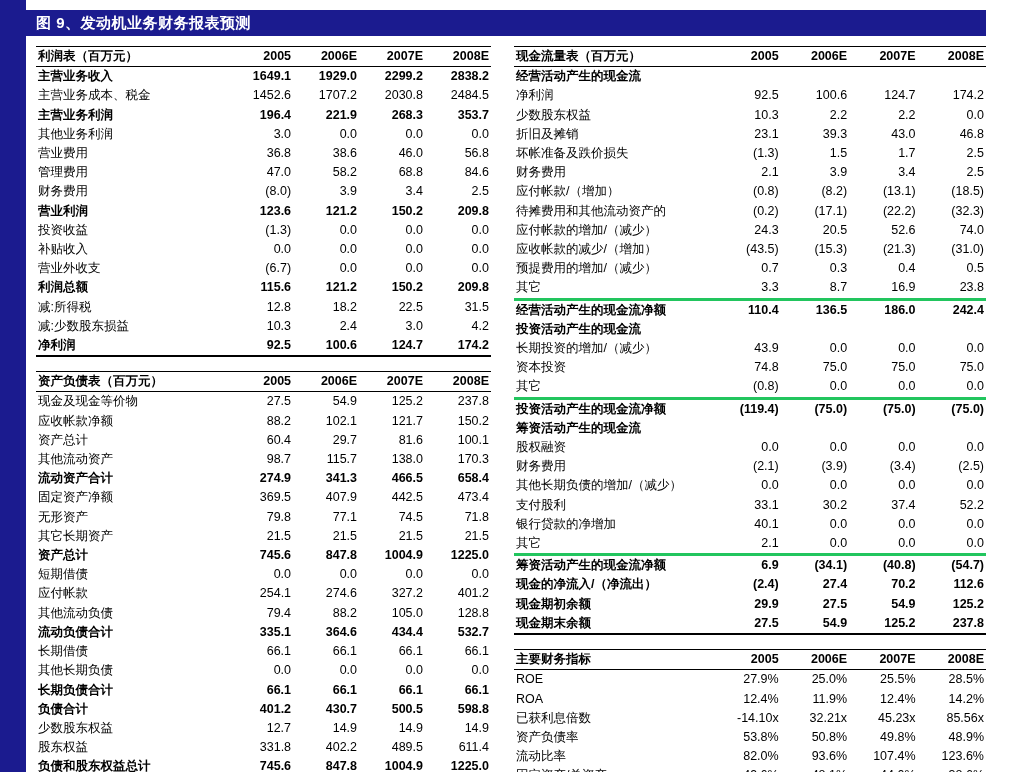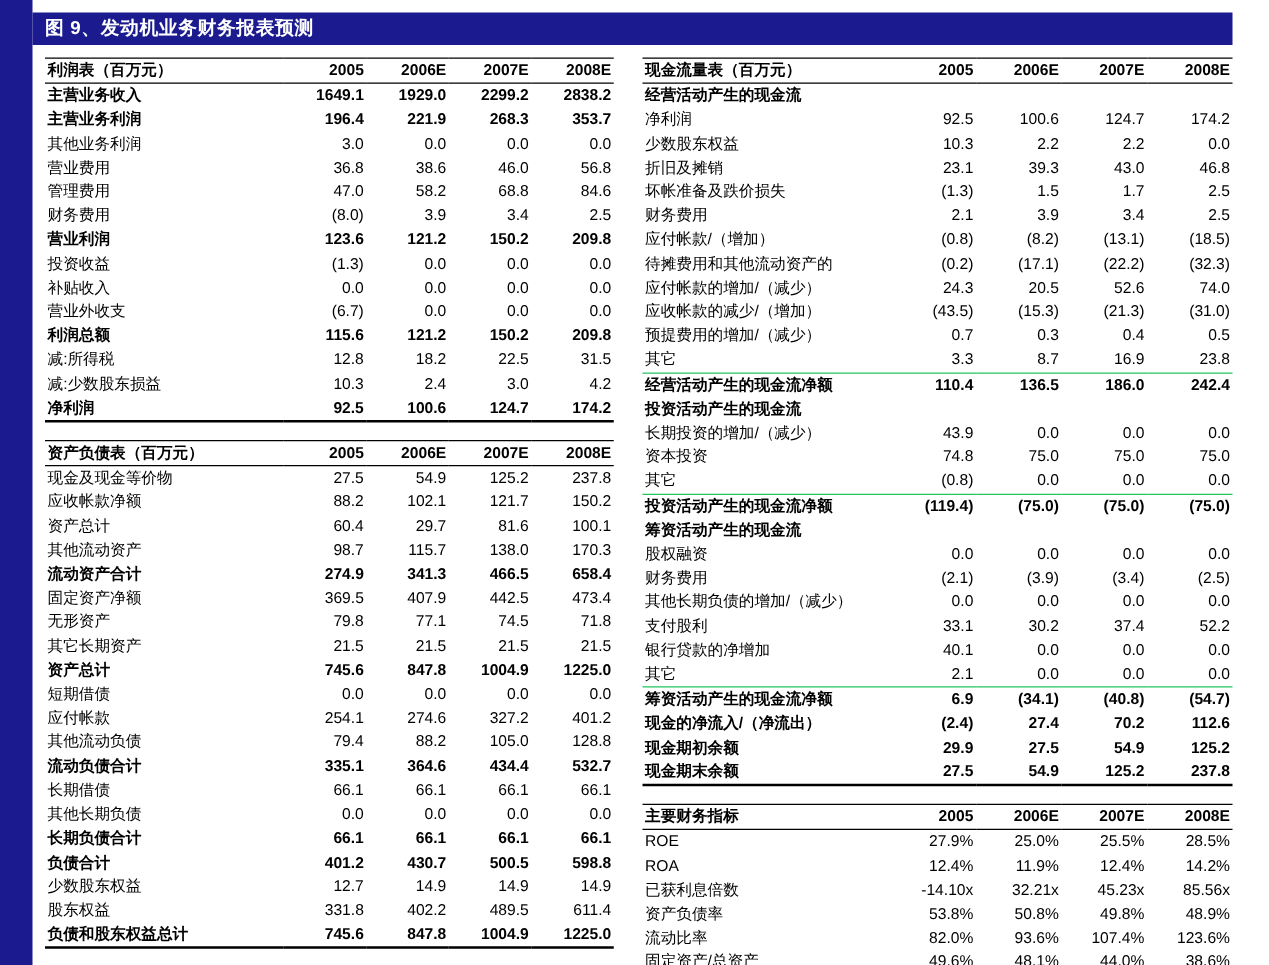--- a/index.html
+++ b/index.html
@@ -80,21 +80,21 @@
     text-align: right;
     font-weight: bold;
   }
   tr.head td {
     font-weight: bold;
     border-top: 1.5px solid #000;
     border-bottom: 1px solid #000;
   }
   tr.head td.label { font-weight: bold; }
   tr.bold td { font-weight: bold; }
-  tr.topline td { border-top: 1px solid #22c55e; }
+  tr.topline td { border-top: 3px solid #22c55e; }
   tr.dblbot td { border-bottom: 2.5px solid #000; }
   .spacer { height: 14px; }
   .w-lab { width: 42%; }
   .w-num { width: 14.5%; }
 </style>
 </head>
 <body>
 
 <div class="page">
 
@@ -115,20 +115,27 @@
             <td class="hdrnum w-num">2007E</td>
             <td class="hdrnum w-num">2008E</td>
           </tr>
           <tr class="bold">
             <td class="label">主营业务收入</td>
             <td class="num">1649.1</td>
             <td class="num">1929.0</td>
             <td class="num">2299.2</td>
             <td class="num">2838.2</td>
           </tr>
+          <tr>
+            <td class="label">主营业务成本、税金</td>
+            <td class="num">1452.6</td>
+            <td class="num">1707.2</td>
+            <td class="num">2030.8</td>
+            <td class="num">2484.5</td>
+          </tr>
           <tr class="bold">
             <td class="label">主营业务利润</td>
             <td class="num">196.4</td>
             <td class="num">221.9</td>
             <td class="num">268.3</td>
             <td class="num">353.7</td>
           </tr>
           <tr>
             <td class="label">其他业务利润</td>
             <td class="num">3.0</td>

